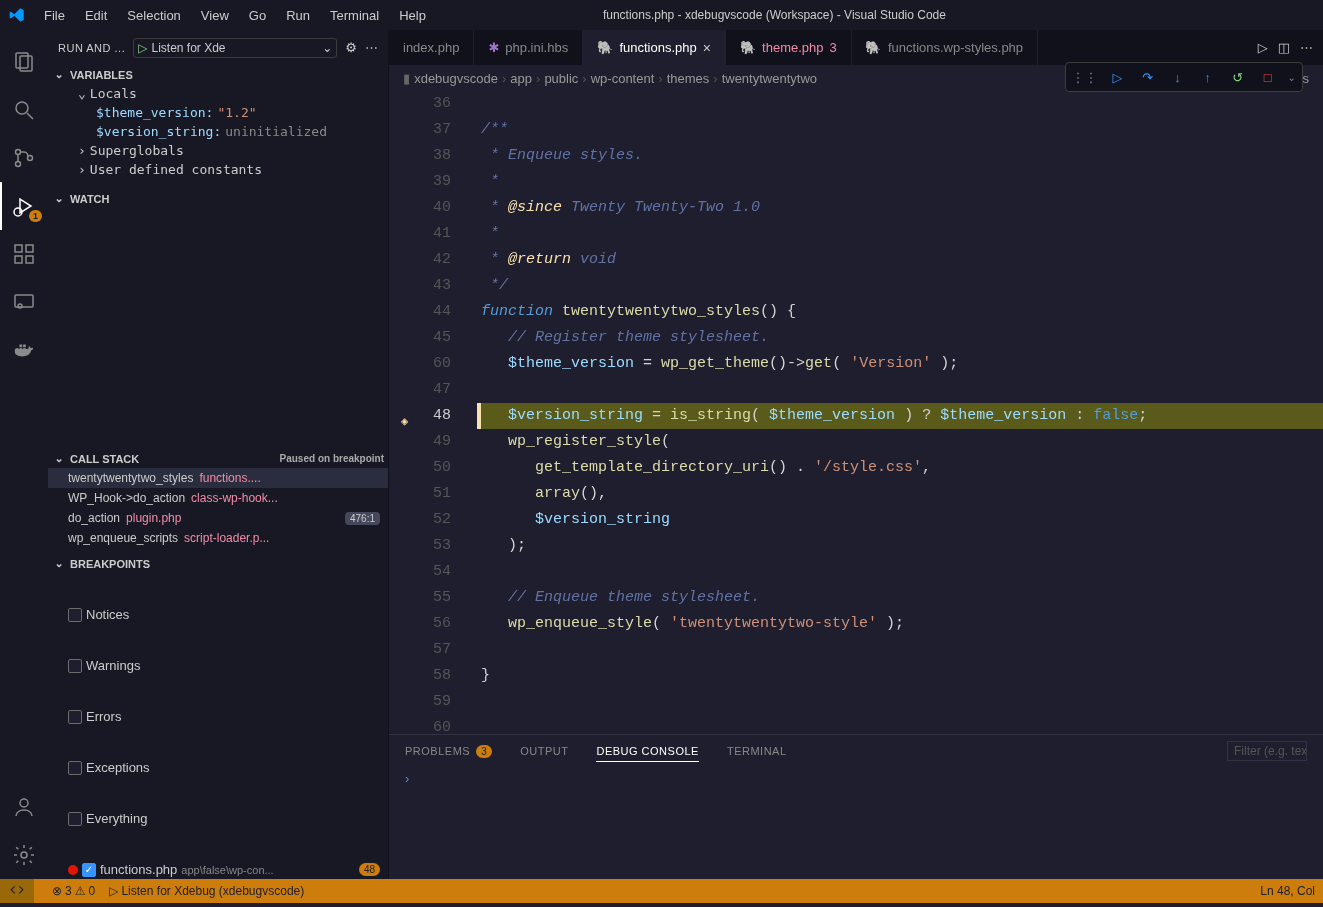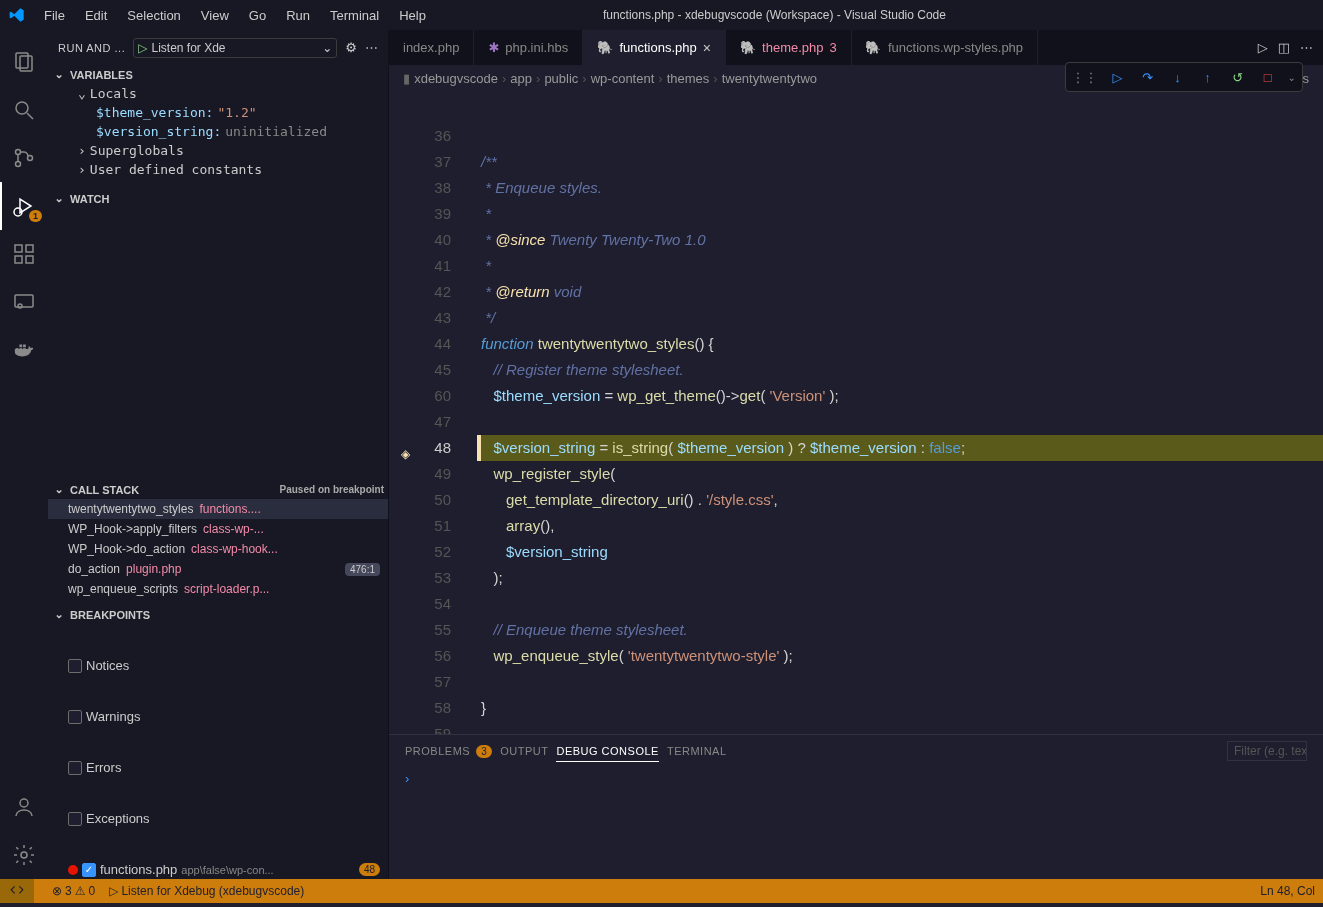--- a/index.html
+++ b/index.html
@@ -50,37 +50,37 @@
 .tab-icon { font-size:13px; color:#a074c4;}
 .tab-icon.php { color:#e06aa5;}
 .tab-close { color:#ccc; font-size:14px;}
 .tab-badge { color:#f38ba8;}
 .tab-actions { margin-left:auto; display:flex; gap:10px; color:#ccc;}
 .breadcrumb { height:26px; display:flex; align-items:center; padding:0 14px; gap:4px; font-size:13px; color:#888; background:#1e1e2e; position:relative;}
 .bc-sep { color:#555;}
 .bc-item { color:#999;}
 .debug-toolbar { position:absolute; right:20px; top:-3px; background:#11111b; border:1px solid #3c3c3c; border-radius:4px; display:flex; align-items:center; padding:4px 6px; gap:10px; z-index:10;}
 .dbg-btn { width:20px; height:20px; display:flex; align-items:center; justify-content:center; cursor:pointer;}
-.code-area { flex:1; display:flex; overflow:hidden; font-family: Liberation Sans, sans-serif; font-size:15px; line-height:26px; position:relative;margin-top:32px;}
+.code-area { flex:1; display:flex; overflow:hidden; font-family: Liberation Mono, monospace; font-size:15px; line-height:26px; position:relative;}
 .gutter { width:80px; text-align:right; padding-right:18px; color:#555; user-select:none;}
 .gutter .ln { height:26px; position:relative;}
 .gutter .bp-ind { position:absolute; left:12px; top:6px; color:#f9e2af; font-size:12px;}
 .code-lines { flex:1; padding-left:8px;}
 .code-line { height:26px; white-space:pre; border-left:4px solid transparent;}
 .code-line.current { background:#5a5a1a; border-left:4px solid #f9e2af;}
 .k-comment { color:#6272a4; font-style:italic;}
 .k-doctag { color:#f9e2af; font-style:italic;}
 .k-key { color:#569cd6; font-style:italic;}
 .k-fn { color:#dcdcaa;}
 .k-var { color:#9cdcfe;}
 .k-str { color:#ce9178;}
 .k-op { color:#d4d4d4;}
 .k-const { color:#569cd6;}
 .panel { height:145px; border-top:1px solid #313244; background:#1e1e2e; display:flex; flex-direction:column;}
-.panel-tabs { height:32px; display:flex; align-items:center; padding:0 16px; gap:8px; font-size:11px;}
+.panel-tabs { height:32px; display:flex; align-items:center; padding:0 16px; gap:28px; font-size:11px;}
 .panel-tab { color:#888; cursor:pointer; display:flex; align-items:center; gap:6px; letter-spacing:0.5px;}
 .panel-tab.active { color:#fff; border-bottom:1px solid #fff; padding-bottom:4px; margin-bottom:-5px;}
 .panel-badge { background:#cc7d0b; color:#1e1e2e; border-radius:8px; font-size:10px; padding:1px 5px;}
 .panel-filter { margin-left:auto; color:#555; font-size:12px; border:1px solid #313244; padding:2px 6px; background:transparent; width:80px; overflow:hidden; white-space:nowrap;}
 .panel-body { flex:1; padding:4px 16px;}
 .statusbar { height:24px; background:#cc7d0b; display:flex; align-items:center; padding:0 8px; font-size:12px; color:#1e1e2e; gap:14px;}
 .sb-item { display:flex; align-items:center; gap:3px; cursor:pointer;}
 .sb-spacer { flex:1;}
 .remote-btn { background:#996809; height:24px; width:34px; display:flex; align-items:center; justify-content:center; margin-left:-8px; margin-right:4px;}
 </style>
@@ -224,24 +224,20 @@
     <div class="section-header">
         <span class="chev">⌄</span>
         <span>CALL STACK</span>
         <span class="paused">Paused on breakpoint</span>
       </div>
     <div class="callstack-row active">
         <span class="cs-fn">twentytwentytwo_styles</span>
         <span class="cs-file">functions....</span>
       </div>
     <div class="callstack-row">
-        <span class="cs-fn">WP_Hook-&gt;apply_filters</span>
-        <span class="cs-file">class-wp-...</span>
-      </div>
-    <div class="callstack-row">
         <span class="cs-fn">WP_Hook-&gt;do_action</span>
         <span class="cs-file">class-wp-hook...</span>
       </div>
     <div class="callstack-row">
         <span class="cs-fn">do_action</span>
         <span class="cs-file">plugin.php</span>
         <span class="cs-badge">476:1</span>
       </div>
     <div class="callstack-row">
         <span class="cs-fn">wp_enqueue_scripts</span>
@@ -260,20 +256,24 @@
         <span class="checkbox"></span>
         <span>Warnings</span>
       </div>
     <div class="bp-row">
         <span class="checkbox"></span>
         <span>Errors</span>
       </div>
     <div class="bp-row">
         <span class="checkbox"></span>
         <span>Exceptions</span>
+      </div>
+    <div class="bp-row">
+        <span class="checkbox"></span>
+        <span>Everything</span>
       </div>
     <div class="bp-row">
         <span class="bp-dot"></span>
         <span class="checkbox checked">✓</span>
         <span>functions.php</span>
         <span class="bp-path">app\false\wp-con...</span>
         <span class="bp-badge">48</span>
       </div>
   </div>
 

